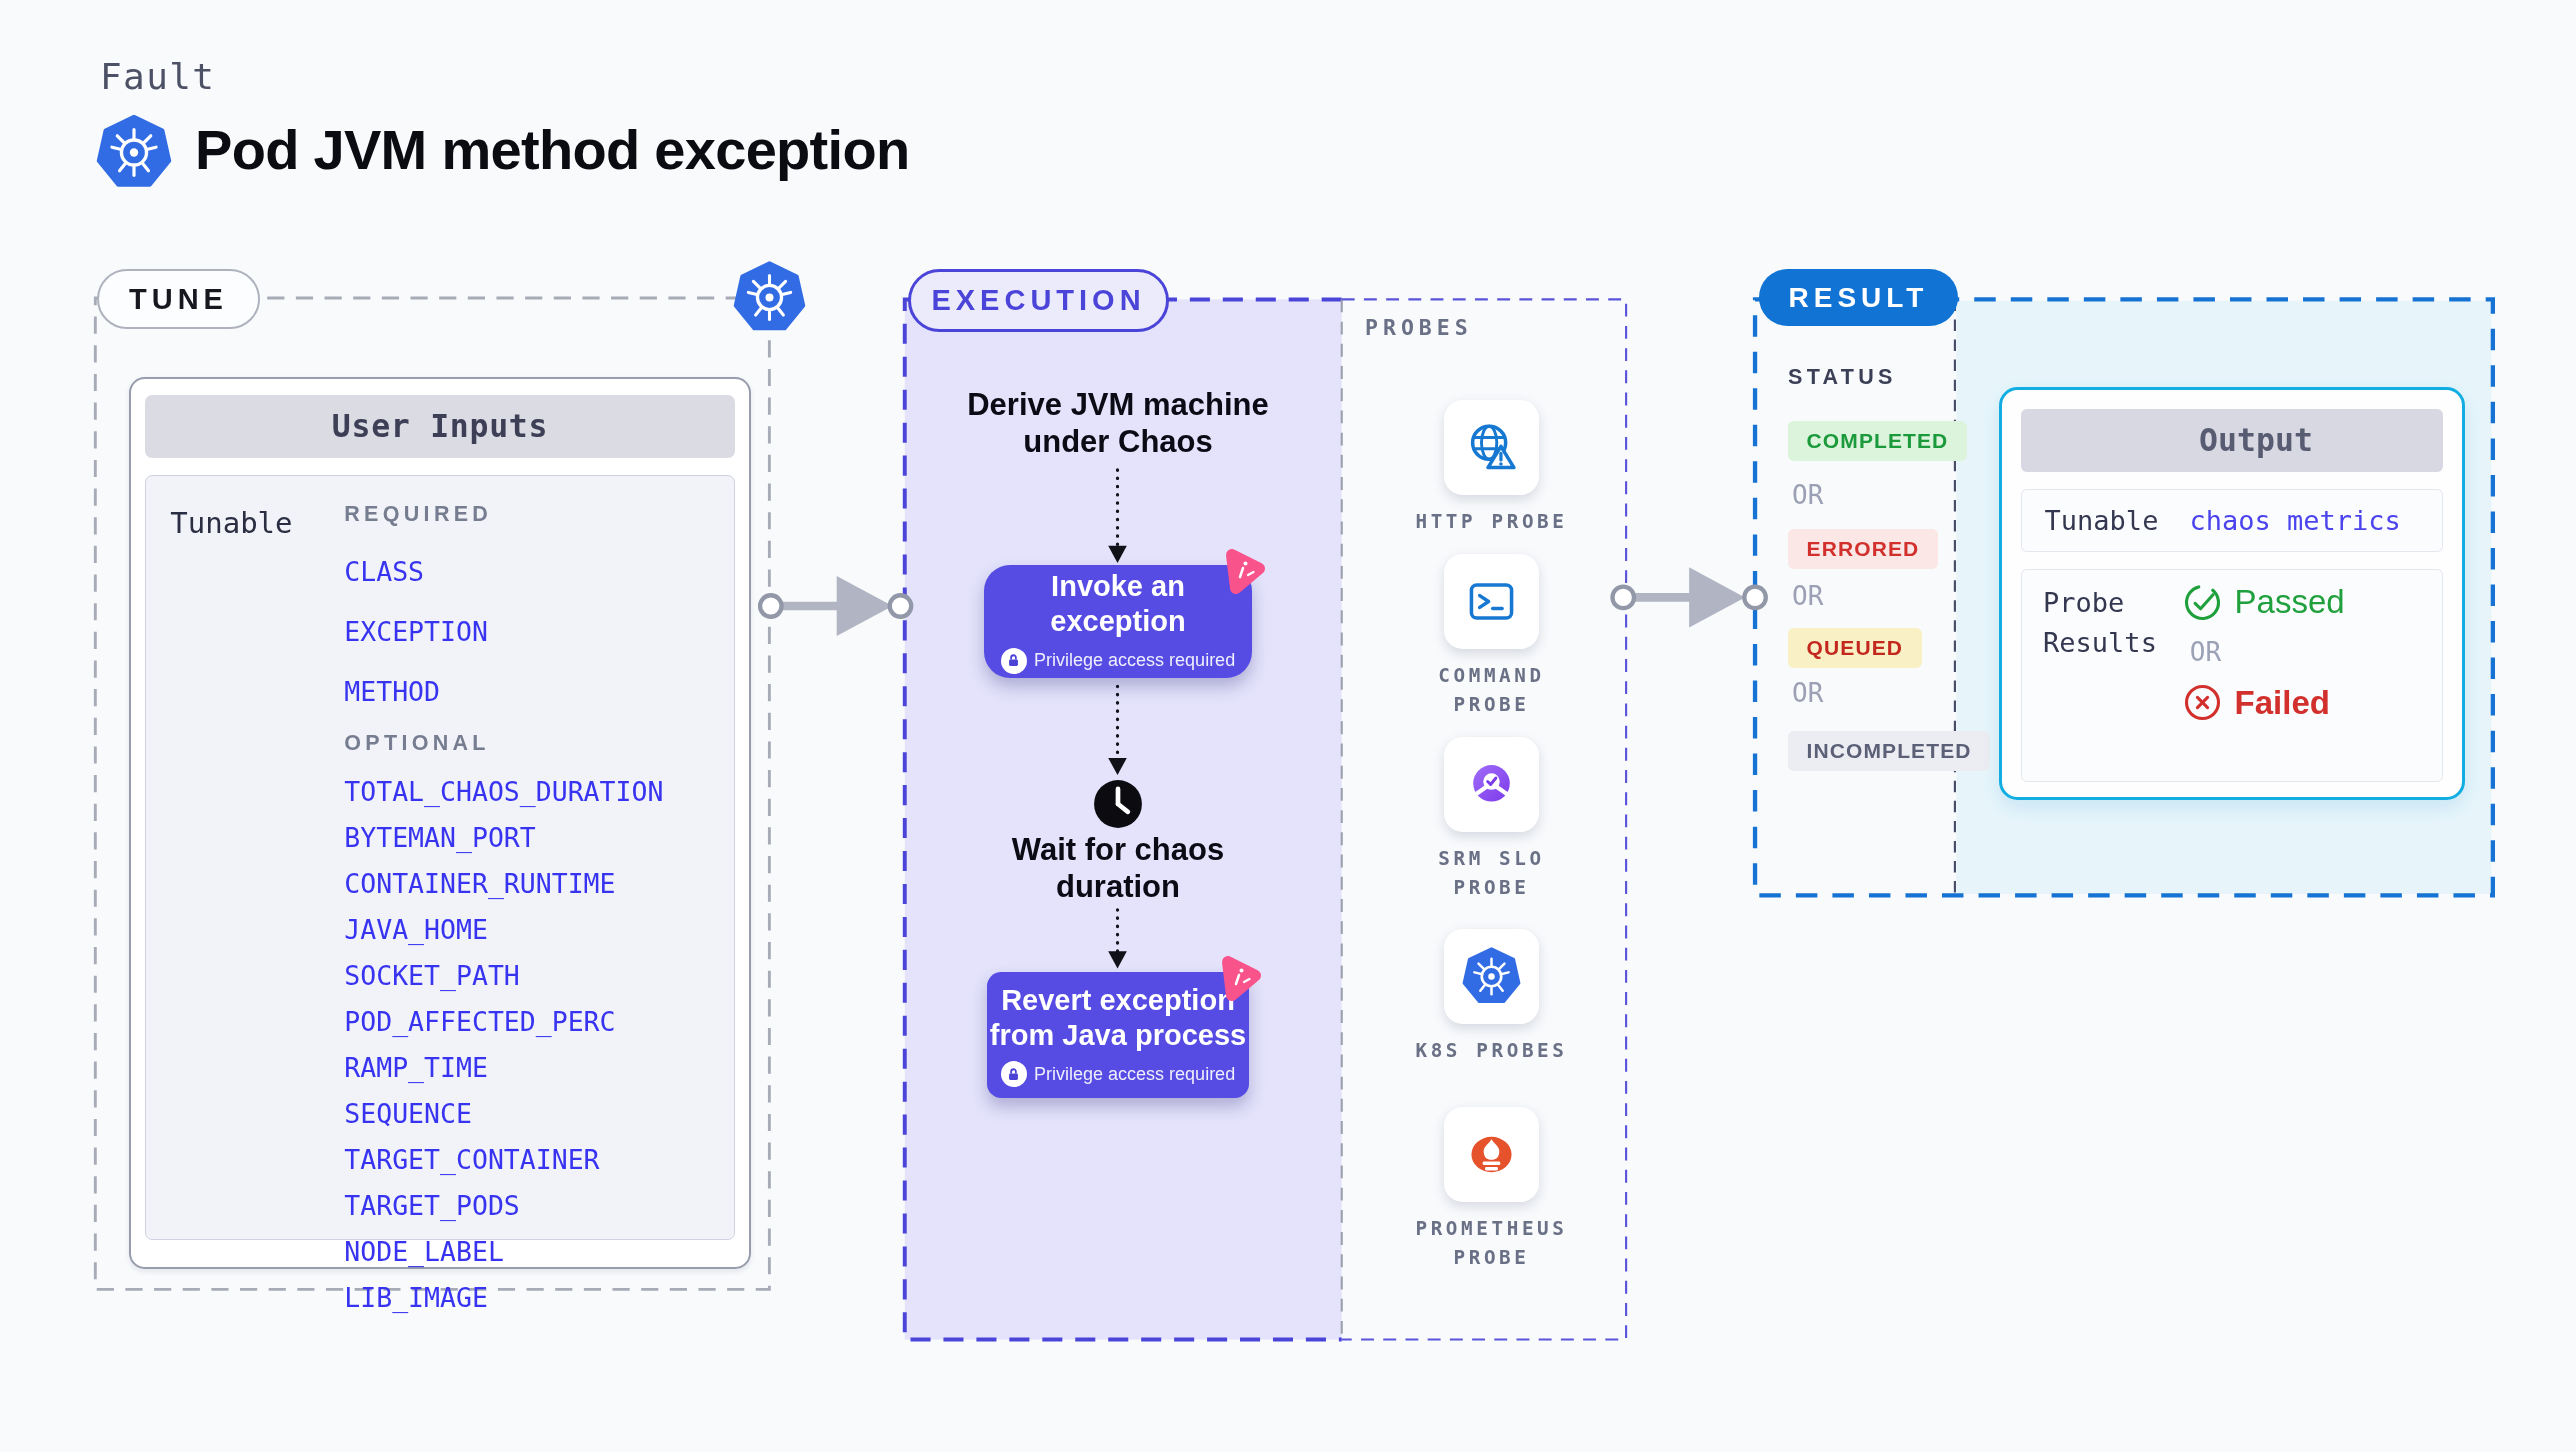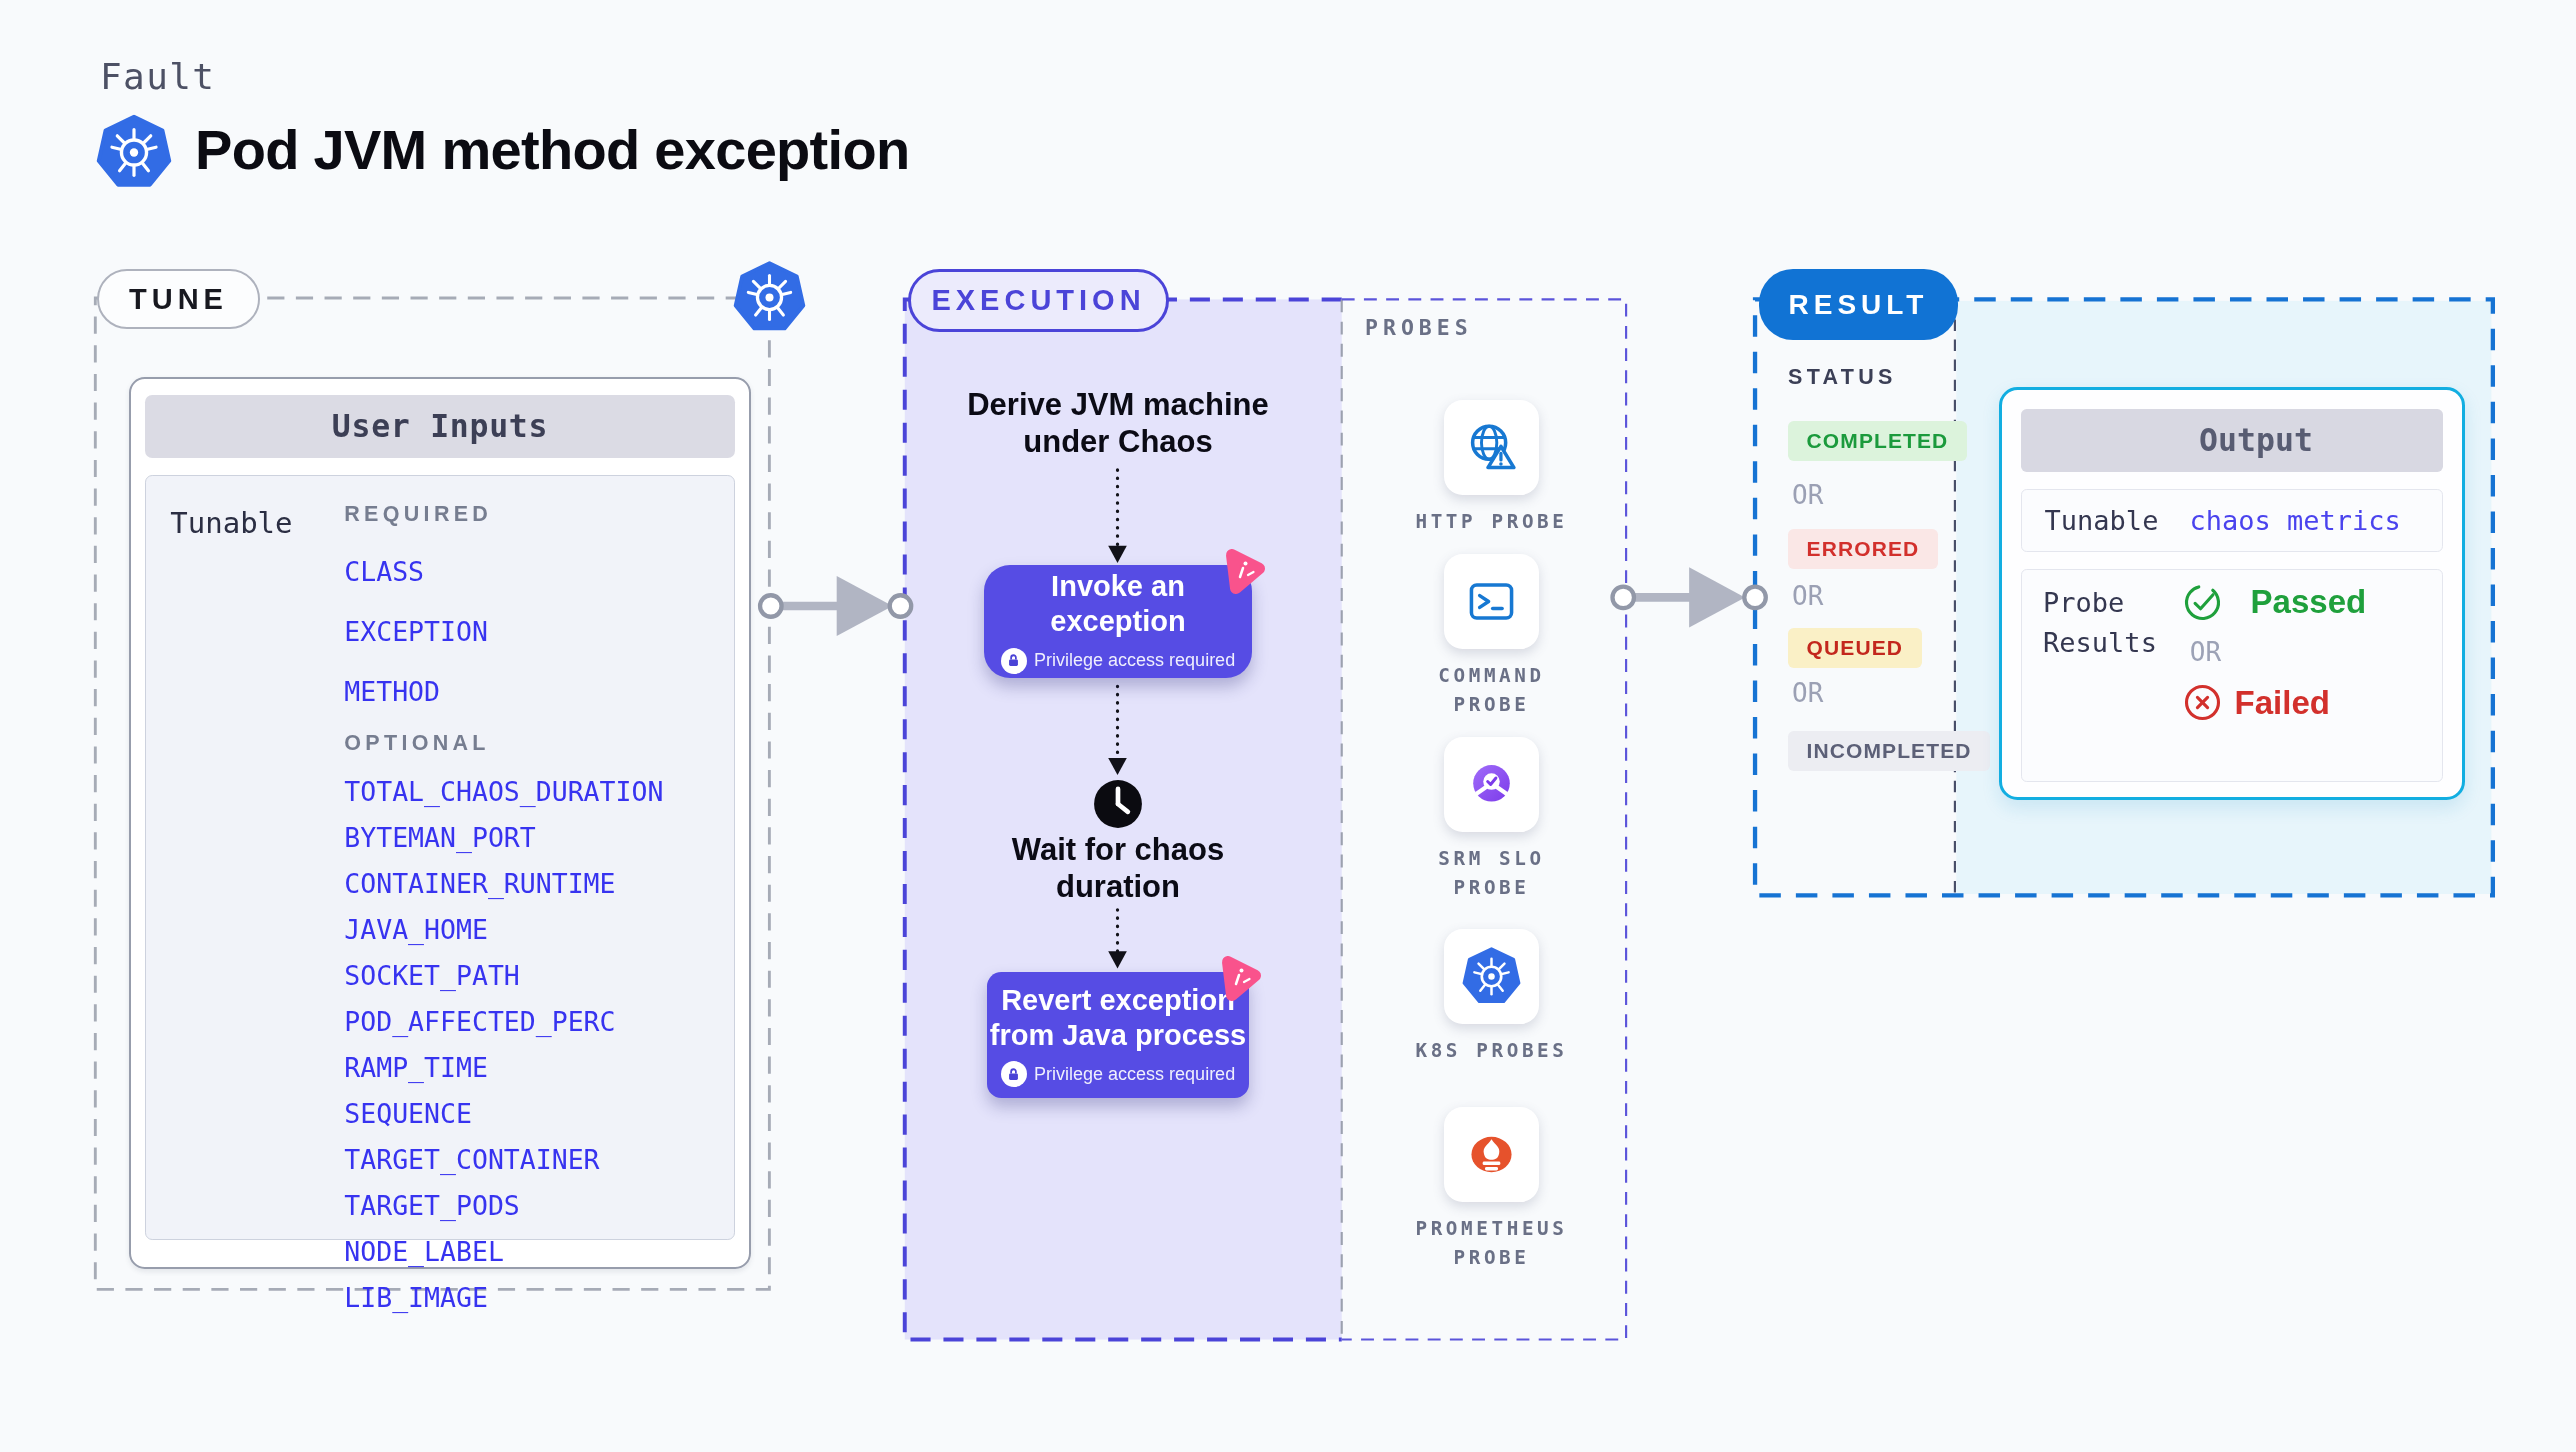--- a/index.html
+++ b/index.html
@@ -15,21 +15,21 @@
   .page-title{left:195px;top:117px;font-size:56px;font-weight:bold;color:#0B0B12;letter-spacing:-0.7px;}
   .k8s-lg{left:96px;top:113px;width:76px;height:79px;}
 
   
   .pill{display:flex;align-items:center;justify-content:center;border-radius:34px;
         font-weight:bold;letter-spacing:5px;}
   .tune-pill{left:97px;top:269px;width:159px;height:56px;background:#FCFDFE;
              border:2.9px solid #AEB2BD;color:#17181F;font-size:29px;}
   .exec-pill{left:908px;top:269px;width:255px;height:57px;background:#ECEBFC;
              border:3.6px solid #4B44D8;color:#4B44D8;font-size:29px;}
-  .result-pill{left:1759px;top:269px;width:199px;height:71px;background:#1173D4;
+  .result-pill{left:1759px;top:269px;width:199px;height:57px;background:#1173D4;
                color:#FFFFFF;font-size:28px;}
 
   
   .ui-card{left:129px;top:377px;width:618px;height:888px;background:#FFFFFF;
            border:2.1px solid #979DAC;border-radius:15.8px;box-shadow:0 2.1px 5.7px rgba(60,70,90,.10);}
   .ui-card-header{position:absolute;left:14.3px;right:14.3px;top:15.8px;height:63px;background:#DBDBE4;
            border-radius:7.2px;display:flex;align-items:center;justify-content:center;
            font-size:31.5px;font-weight:bold;color:#3C3F55;letter-spacing:0.7px;}
   .ui-card-panel{position:absolute;left:14.3px;right:14.3px;top:96px;bottom:27px;background:#F1F3F9;
            border:1.4px solid #CDD2DE;border-radius:7.2px;}
@@ -88,21 +88,21 @@
   .output-row{border:1.4px solid #E4E6EE;border-radius:5.7px;background:#FBFCFE;margin-top:17px;
               box-sizing:border-box;}
   .metrics-row{height:63px;display:flex;align-items:center;padding:0 23px;}
   .metrics-label{font-size:27px;color:#343750;}
   .metrics-value{font-size:27px;color:#4A43EE;margin-left:31px;cursor:pointer;}
   .results-row{height:213px;display:flex;padding:13px 21.5px;}
   .results-label{font-size:27px;color:#343750;line-height:1.5;width:128px;}
   .results-col{display:flex;flex-direction:column;gap:15.8px;margin-left:11.5px;}
   .verdict{display:flex;align-items:center;gap:13px;}
   .verdict svg{width:39px;height:39px;}
-  .passed-text{font-size:33px;font-weight:bold;color:#1FA03C;margin-left:16px;}
+  .passed-text{font-size:33px;font-weight:normal;color:#1FA03C;}
   .failed-text{font-size:33px;font-weight:bold;color:#D2302C;}
   .results-or{font-size:26px;color:#9CA2B6;margin-left:7.2px;font-family:"DejaVu Sans Mono",monospace;}
 </style>
 </head>
 <body>
 
 <div id="canvas">
 
   <svg class="abs" style="left:0;top:0;" width="2576" height="1452" viewBox="0 0 3596 2027">
     <defs>

